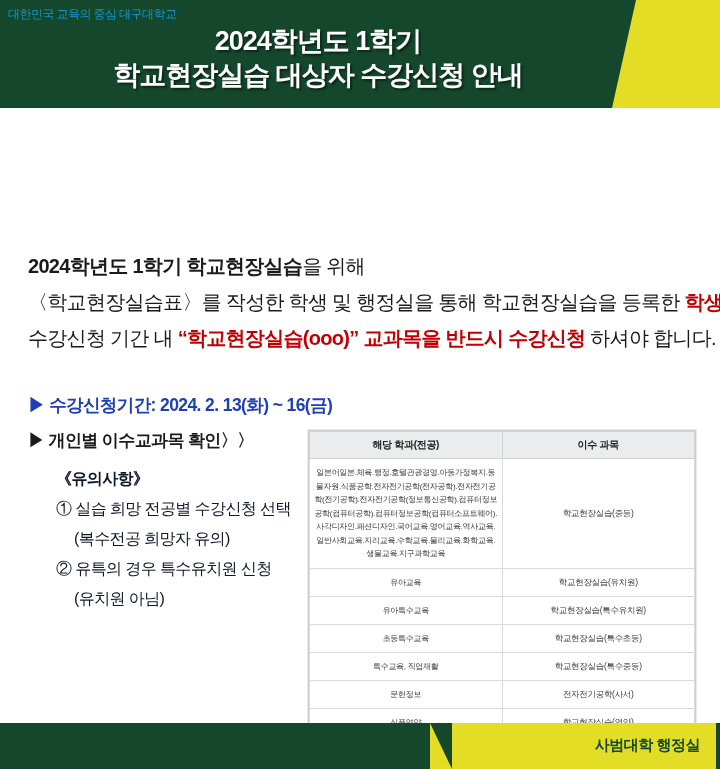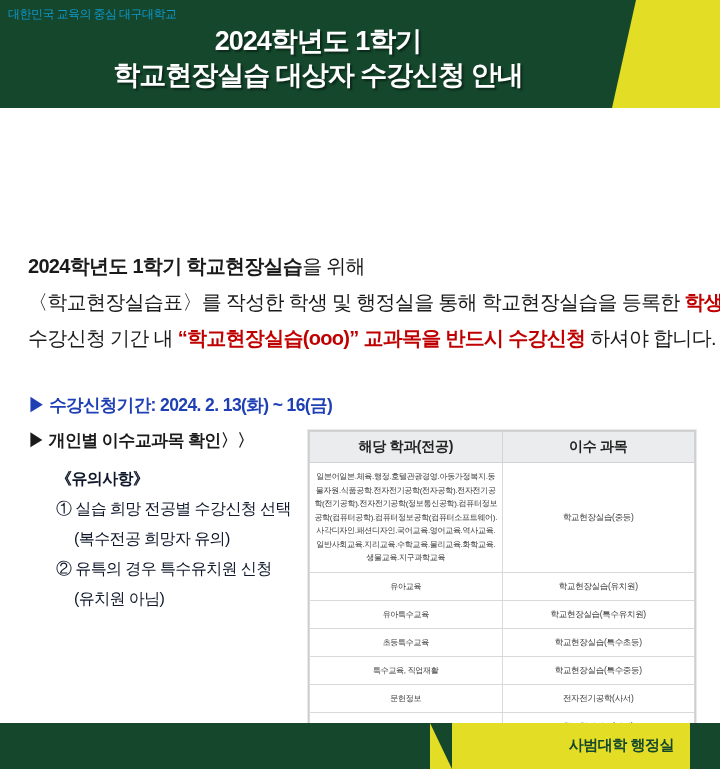--- a/index.html
+++ b/index.html
@@ -137,21 +137,21 @@
     box-shadow: 0 0 0 1px #e9e9e9;
   }
   table.courses {
     border-collapse: collapse;
     width: 386px;
     table-layout: fixed;
   }
   table.courses th {
     background: #ebeced;
     border: 1px solid #d2d3d5;
-    font-size: 14px;
+    font-size: 10px;
     font-weight: bold;
     color: #222;
     padding: 6px 2px;
     letter-spacing: -0.3px;
   }
   table.courses td {
     border: 1px solid #d8d9db;
     font-size: 8px;
     color: #3a3a3a;
     text-align: center;
@@ -179,21 +179,21 @@
     left: 0;
     bottom: 0;
     width: 720px;
     height: 46px;
     background: #14472c;
   }
   .footer-yellow {
     position: absolute;
     left: 452px;
     top: 0;
-    width: 238px;
+    width: 264px;
     height: 46px;
     background: #e3dd26;
   }
   .footer-yellow::before {
     content: "";
     position: absolute;
     top: 0;
     left: -22px;
     width: 0;
     height: 0;

